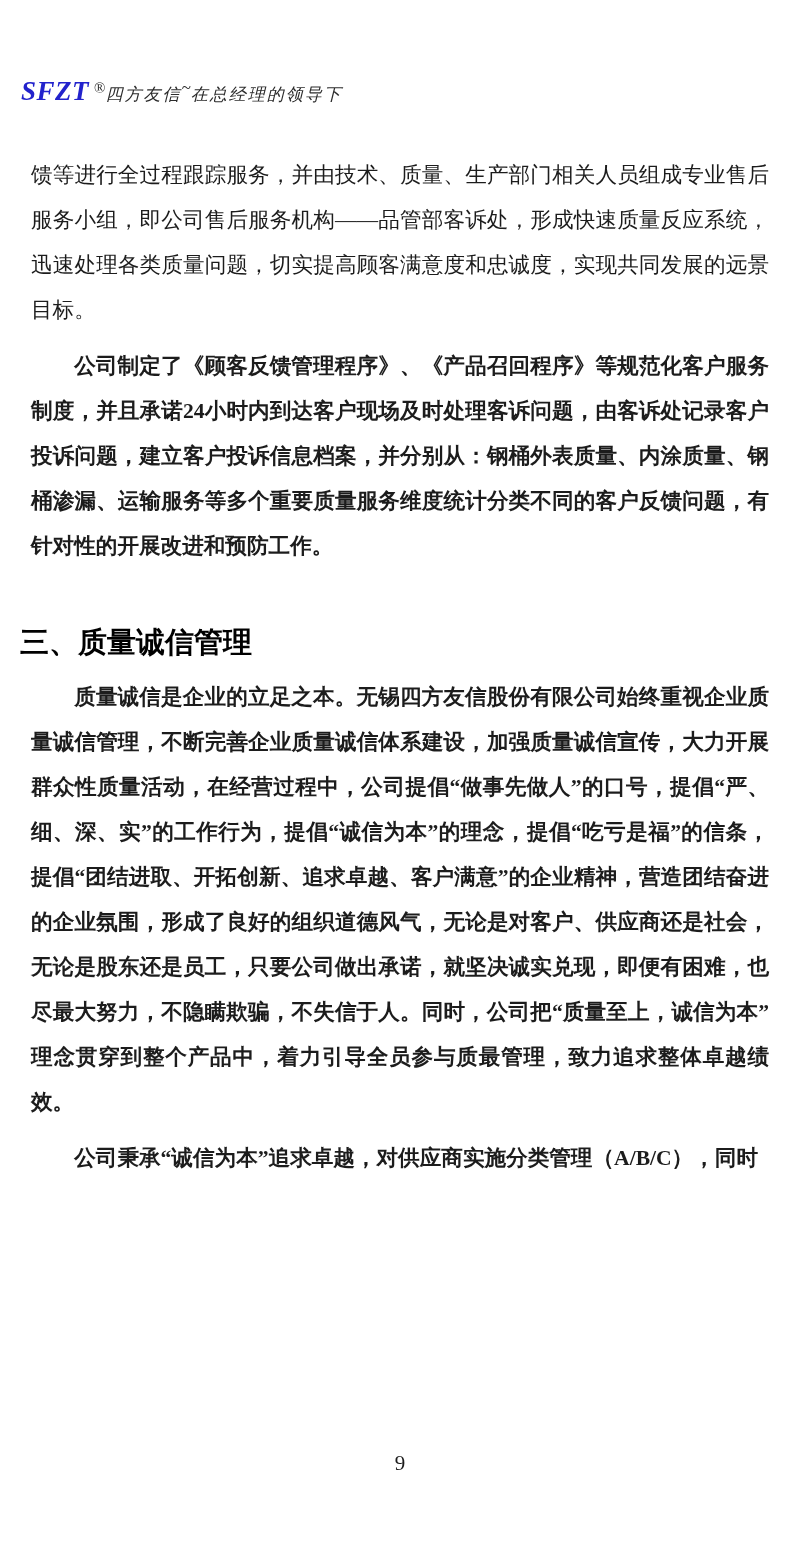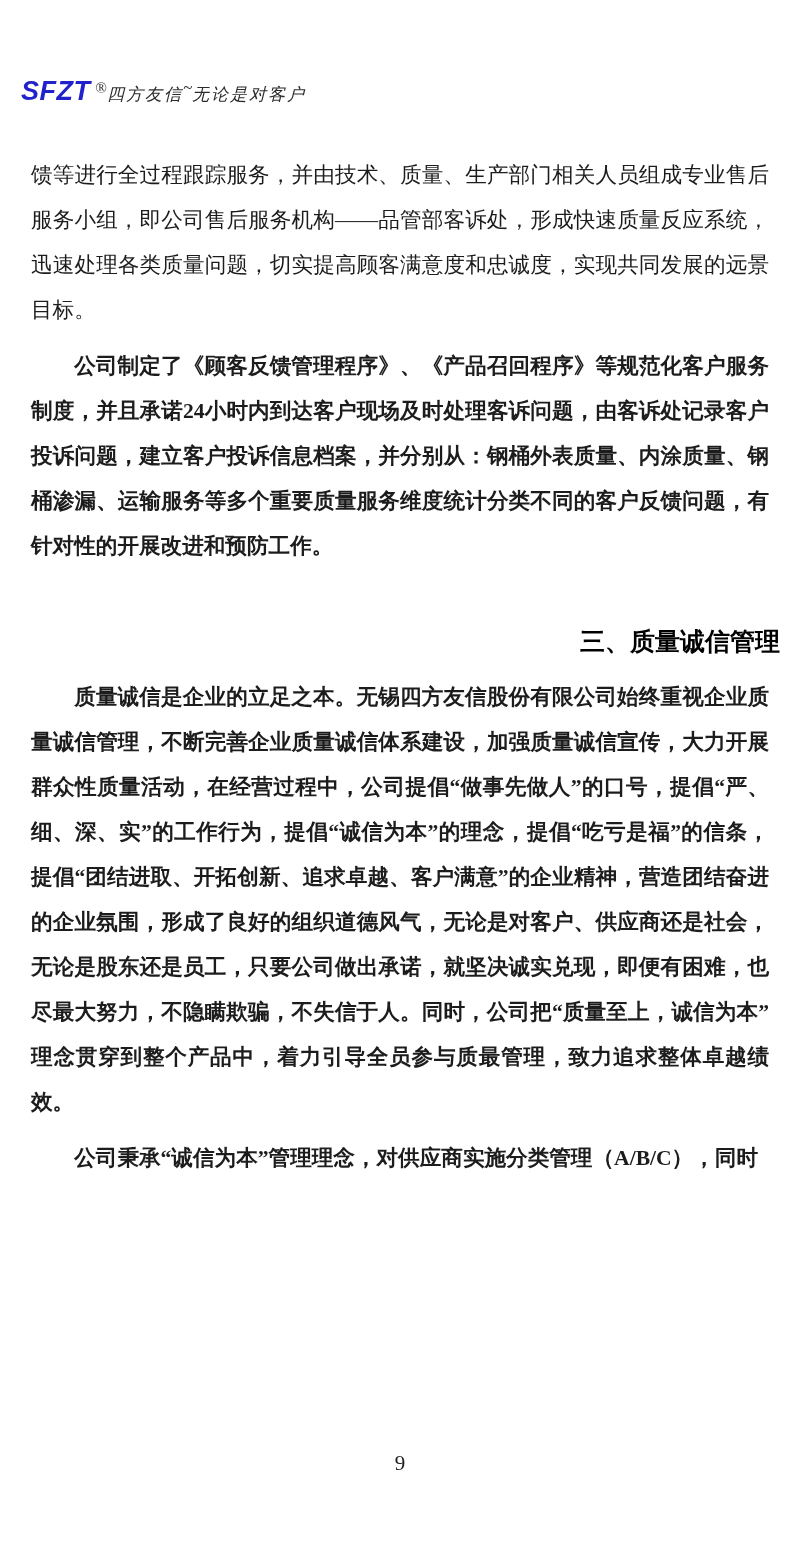--- a/index.html
+++ b/index.html
@@ -20,21 +20,21 @@
   
   .doc-header {
     position: absolute;
     left: 21px;
     top: 76px;
     white-space: nowrap;
     line-height: 30px;
   }
   .brand {
     color: #2222cc;
-    font-family: Liberation Sans, sans-serif;
+    font-family: Liberation Serif, serif;
     font-style: italic;
     font-weight: bold;
     font-size: 27px;
     letter-spacing: 0.5px;
   }
   .reg {
     font-size: 15px;
     position: relative;
     top: -7px;
     margin-left: 5px;
@@ -68,25 +68,24 @@
     line-height: 45px;
     text-align: justify;
     color: #1c1c1c;
     letter-spacing: 0;
   }
   .indent { text-indent: 2em; font-weight: bold; }
   .gap-top { margin-top: 10px; }
   .gap-small { margin-top: 6px; }
   .section-heading {
     margin: 52px 0 12px 0;
-    font-size: 25px;
+    font-size: 29px;
     line-height: 42px;
     font-weight: bold;
     color: #000000;
-    text-align: right;
   }
 
   
   .doc-footer {
     position: absolute;
     left: 0;
     right: 0;
     top: 1448px;
     text-align: center;
     line-height: 30px;
@@ -95,28 +94,28 @@
     font-size: 21px;
     color: #1c1c1c;
   }
 </style>
 </head>
 <body>
 
 <div class="page">
 
   <header class="doc-header">
-    <span class="brand">SFZT</span><span class="reg">®</span><span class="brand-cn">四方友信</span><span class="tilde">~</span><span class="slogan">无论是对客户</span>
+    <span class="brand">SFZT</span><span class="reg">®</span><span class="brand-cn">四方友信</span><span class="tilde">~</span><span class="slogan">在总经理的领导下</span>
   </header>
 
   <main class="doc-body">
     <p class="para">馈等进行全过程跟踪服务，并由技术、质量、生产部门相关人员组成专业售后服务小组，即公司售后服务机构——品管部客诉处，形成快速质量反应系统，迅速处理各类质量问题，切实提高顾客满意度和忠诚度，实现共同发展的远景目标。</p>
     <p class="para indent">公司制定了《顾客反馈管理程序》、《产品召回程序》等规范化客户服务制度，并且承诺24小时内到达客户现场及时处理客诉问题，由客诉处记录客户投诉问题，建立客户投诉信息档案，并分别从：钢桶外表质量、内涂质量、钢桶渗漏、运输服务等多个重要质量服务维度统计分类不同的客户反馈问题，有针对性的开展改进和预防工作。</p>
     <h2 class="section-heading">三、质量诚信管理</h2>
     <p class="para indent">质量诚信是企业的立足之本。无锡四方友信股份有限公司始终重视企业质量诚信管理，不断完善企业质量诚信体系建设，加强质量诚信宣传，大力开展群众性质量活动，在经营过程中，公司提倡“做事先做人”的口号，提倡“严、细、深、实”的工作行为，提倡“诚信为本”的理念，提倡“吃亏是福”的信条，提倡“团结进取、开拓创新、追求卓越、客户满意”的企业精神，营造团结奋进的企业氛围，形成了良好的组织道德风气，无论是对客户、供应商还是社会，无论是股东还是员工，只要公司做出承诺，就坚决诚实兑现，即便有困难，也尽最大努力，不隐瞒欺骗，不失信于人。同时，公司把“质量至上，诚信为本”理念贯穿到整个产品中，着力引导全员参与质最管理，致力追求整体卓越绩效。</p>
-    <p class="para indent">公司秉承“诚信为本”管理理念，对供应商实施分类管理（A/B/C），同时</p>
+    <p class="para indent">公司秉承“诚信为本”追求卓越，对供应商实施分类管理（A/B/C），同时</p>
   </main>
 
   <footer class="doc-footer">
     <span class="page-number">9</span>
   </footer>
 
 </div>
 
 </body></html>

